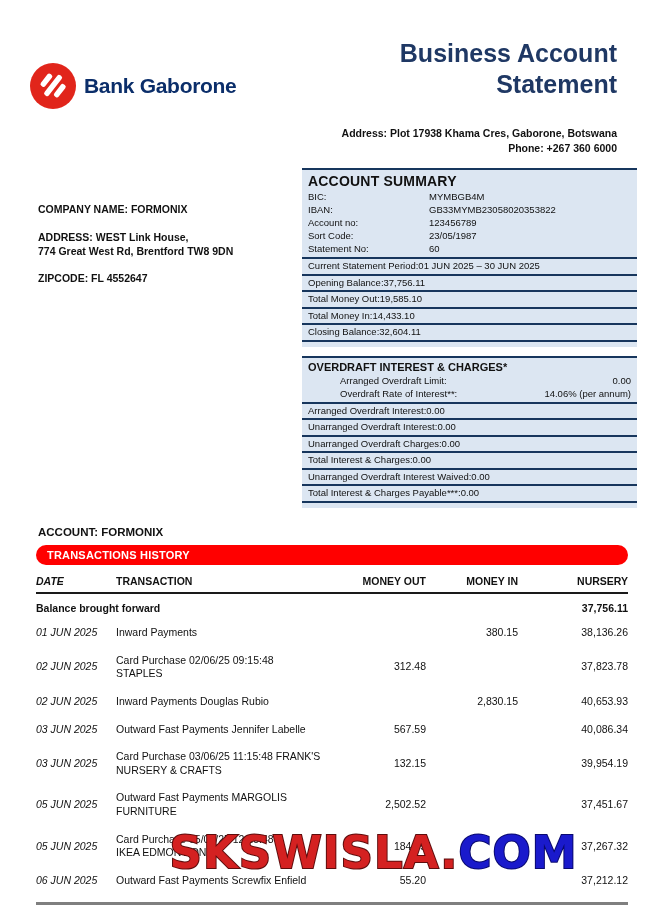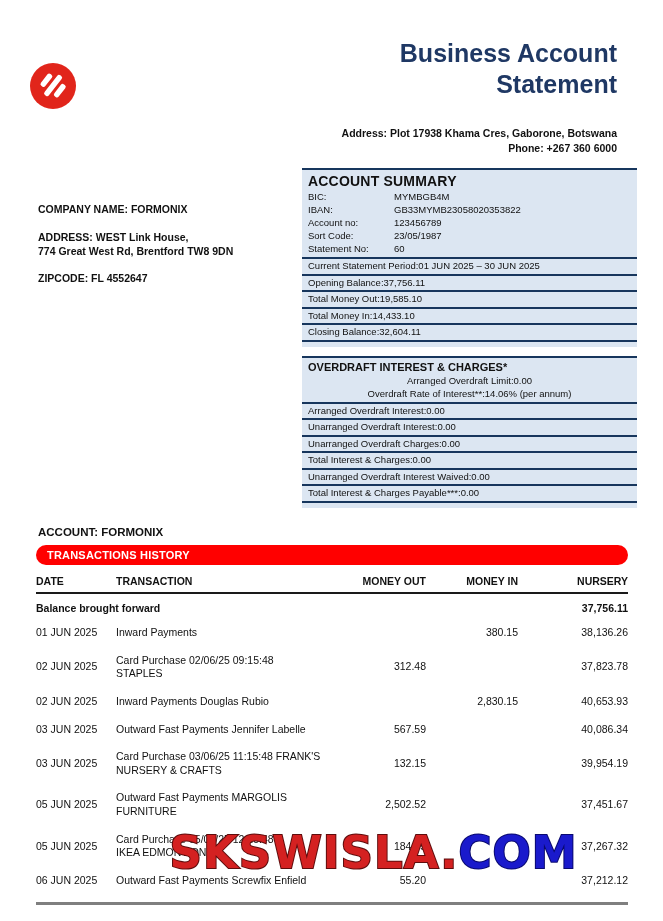--- a/index.html
+++ b/index.html
@@ -18,33 +18,33 @@
   
   .mid { display:flex; padding:12px 26px 0 38px; }
   .company { width:264px; padding-top:34px; font-size:10.5px; font-weight:bold; line-height:1.35; }
   .company .gap { height:13px; }
   .boxes { width:335px; display:flex; flex-direction:column; gap:9px; }
 
   .bluebox { background:#DCE6F2; border-top:2px solid #17365D; padding-bottom:5px; }
   .bluebox .bx-title { font-weight:bold; padding:3px 6px 1px 6px; }
   .box-summary .bx-title { font-size:14px; letter-spacing:0.2px; }
   .box-od .bx-title { font-size:11px; }
-  .fieldrow { display:flex; padding:0 6px; font-size:9.5px; line-height:13px; }
+  .fieldrow { display:flex; padding:0 6px; font-size:9.5px; line-height:13px;gap:35px; }
   .fieldrow .fl { width:86px; }
-  .odrow-plain { display:flex; justify-content:center; padding:0 6px; font-size:9.5px; line-height:13px; }
+  .odrow-plain { display:flex; justify-content:space-between; padding:0 6px; font-size:9.5px; line-height:13px;margin-left:32px; }
   .lined { border-top:2px solid #17365D; margin-top:2px; }
   .lrow { display:flex; justify-content:flex-start; padding:1px 6px; font-size:9.5px; line-height:12.5px; border-bottom:2px solid #17365D; }
 
   
   .acct-label { padding:18px 0 0 38px; font-size:11.5px; font-weight:bold; }
   .txn-bar { margin:7px 35px 0 36px; background:#FF0000; color:#fff; border-radius:10px; font-size:11px; font-weight:bold; padding:4px 0 4px 11px; letter-spacing:0.2px; }
   .txn-table { margin:10px 35px 0 36px; width:592px; }
   .trow { display:flex; align-items:center; }
   .thead { font-weight:bold; font-size:10.5px; border-bottom:2.5px solid #1a1a1a; padding-bottom:5px; }
-  .t-date { width:80px; }
+  .t-date { width:80px;font-style:italic; }
   .t-desc { width:234px; white-space:pre-line; }
   .t-out  { width:82px;  text-align:right; padding-right:6px; }
   .t-in   { width:100px; text-align:right; padding-right:14px; }
   .t-bal  { flex:1; text-align:right; }
   .tbody-row { font-size:10.5px; padding:7px 0; line-height:1.3; }
   .opening { font-size:10.5px; font-weight:bold; padding:8px 0 5px 0; }
   .table-endline { margin:7px 35px 0 36px; height:3px; background:#7F7F7F; }
 
   
   .watermark { position:absolute; left:12px; top:826px; width:663px; text-align:center; padding-left:60px;
@@ -60,20 +60,21 @@
   <div class="header">
     <div class="brand">
       <svg viewBox="0 0 46 46" aria-hidden="true">
         <circle cx="23" cy="23" r="23" fill="#E1251B"></circle>
         <g fill="#ffffff" transform="rotate(38 23 23)">
           <rect x="11.5" y="15" width="5.5" height="15" rx="2.2"></rect>
           <rect x="20" y="10" width="5.5" height="25" rx="2.2"></rect>
           <rect x="28.5" y="15" width="5.5" height="15" rx="2.2"></rect>
         </g>
       </svg>
+      <span class="brand-name">Bank Gaborone</span>
     </div>
     <div class="doc-title">
       <div>Business Account</div>
       <div>Statement</div>
     </div>
   </div>
 
   <div class="contact">
     <div>Address: Plot 17938 Khama Cres, Gaborone, Botswana</div>
     <div>Phone:  +267 360 6000</div>

